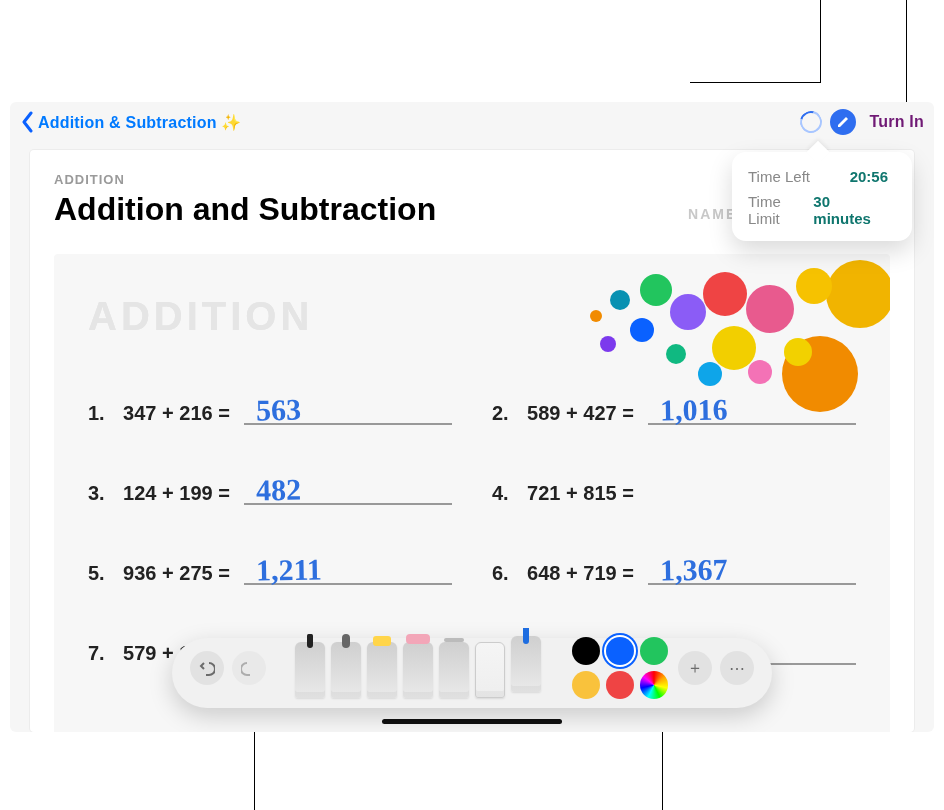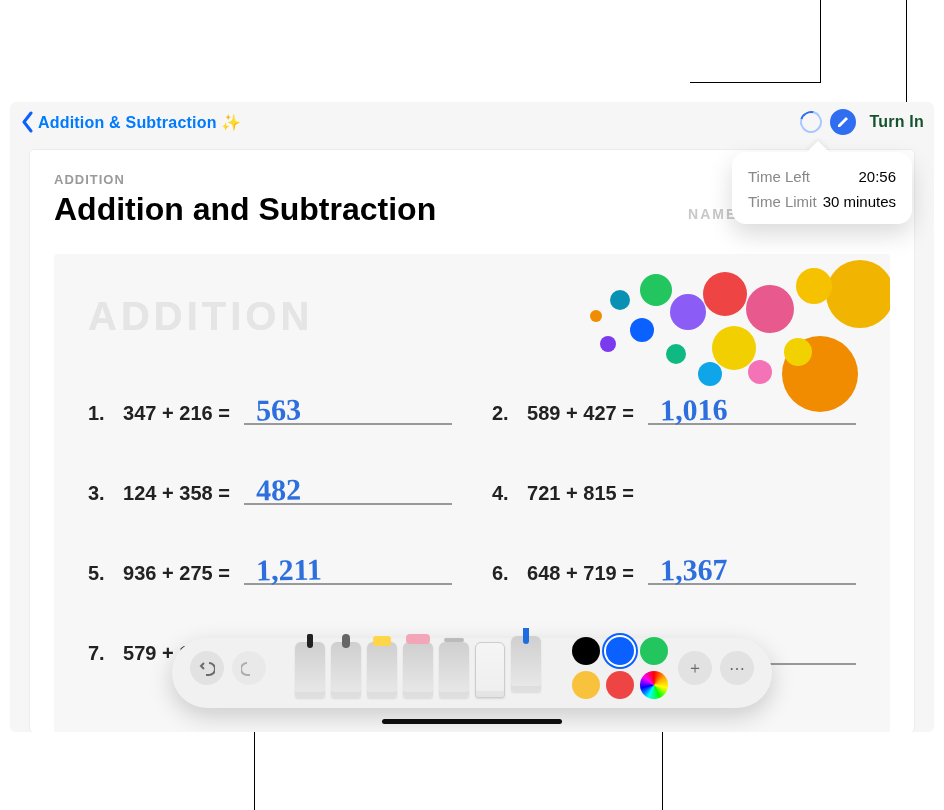--- a/index.html
+++ b/index.html
@@ -13,21 +13,21 @@
   
   .device { position:absolute; left:10px; top:102px; right:10px; bottom:78px; background:#f6f6f6; border-radius:6px; overflow:hidden; }
   .nav { height:40px; display:flex; align-items:center; padding:0 10px; font-size:16px; color:#007aff; }
   .nav-back { display:flex; align-items:center; gap:4px; cursor:pointer; }
   .nav-back svg { width:14px; height:22px; }
   .nav-title { font-weight:600; letter-spacing:.2px; }
   .nav-spacer { flex:1; }
   .nav-icon { width:26px; height:26px; display:flex; align-items:center; justify-content:center; margin:0 4px; }
   .nav-icon.circle { border:2px solid #2f6ef0; border-radius:50%; background:#2f6ef0; }
   .nav-icon.ring { width:22px; height:22px; border:2px solid #a8c6ff; border-top-color:#2f6ef0; border-radius:50%; transform:rotate(-30deg); }
-  .nav-turn-in { font-weight:600; color:#14532d; margin-left:10px; letter-spacing:.2px; }
+  .nav-turn-in { font-weight:600; color:#701a75; margin-left:10px; letter-spacing:.2px; }
 
   .sheet { position:absolute; left:20px; right:20px; top:48px; bottom:0; background:#fff; border-radius:4px; box-shadow:0 0 0 1px rgba(0,0,0,.04); padding:22px 24px 20px 24px; overflow:hidden; }
   .sheet-header { display:flex; align-items:flex-end; justify-content:space-between; }
   .sheet-header-left { }
   .eyebrow { font-size:13px; letter-spacing:1px; font-weight:600; color:#9a9a9a; }
   .title { font-size:32px; font-weight:800; margin-top:4px; }
   .name-field { display:flex; align-items:flex-end; gap:6px; padding-bottom:6px; margin-right:70px; }
   .name-label { font-size:14px; font-weight:700; letter-spacing:2px; color:#c8c8c8; }
   .name-line { width:70px; border-bottom:1px solid #c8c8c8; height:28px; display:flex; align-items:flex-end; font-family:"Comic Sans MS","Bradley Hand",cursive; color:#2e6fde; font-size:26px; font-weight:700; }
 
@@ -40,25 +40,25 @@
   .dot { position:absolute; border-radius:50%; }
 
   .problems { display:grid; grid-template-columns:1fr 1fr; column-gap:40px; row-gap:44px; margin-top:50px; }
   .problem { display:flex; align-items:flex-end; font-size:20px; font-weight:700; color:#222; }
   .problem .pn { width:24px; display:inline-block; }
   .problem .eq { white-space:pre; }
   .ans-line { margin-left:14px; flex:1; border-bottom:2px solid #999; height:36px; display:flex; align-items:flex-end; padding:0 6px 2px 12px; }
   .ans { font-family:"Comic Sans MS","Bradley Hand",cursive; font-weight:700; color:#2e6fde; font-size:30px; line-height:1; transform:translateY(4px) rotate(-1deg); }
 
   
-  .time-pop { position:absolute; right:22px; top:50px; width:180px; background:#fff; border-radius:14px; box-shadow:0 10px 24px rgba(0,0,0,.15); padding:12px 16px 10px 16px; font-size:15px; z-index:50; }
+  .time-pop { position:absolute; right:22px; top:50px; width:180px; background:#fff; border-radius:14px; box-shadow:0 10px 24px rgba(0,0,0,.15); padding:12px 24px 10px 16px; font-size:15px; z-index:50; }
   .time-pop::before { content:""; position:absolute; top:-8px; right:86px; width:16px; height:16px; background:#fff; transform:rotate(45deg); box-shadow:-2px -2px 4px rgba(0,0,0,.05); }
   .time-row { display:flex; justify-content:space-between; padding:4px 0; color:#555; }
   .time-row .lbl { color:#888; }
-  .time-row .val { font-weight:400; color:#000000; }
+  .time-row .val { font-weight:700; color:#0f766e; }
 
   
   .toolbar { position:absolute; left:50%; bottom:24px; transform:translateX(-50%); width:600px; height:70px; background:#f1f1f1; border-radius:40px; box-shadow:0 8px 24px rgba(0,0,0,.18); display:flex; align-items:flex-end; padding:0 14px 10px 14px; z-index:60; }
   .tb-btn-round { width:34px; height:34px; border-radius:50%; background:#e2e2e2; display:flex; align-items:center; justify-content:center; margin:0 4px; align-self:center; color:#6b6b6b; font-size:16px; }
   .tools { flex:1; display:flex; align-items:flex-end; justify-content:center; gap:6px; height:100%; }
   .tool { width:30px; height:56px; background:linear-gradient(#cfcfcf,#eaeaea); border-radius:6px 6px 3px 3px; position:relative; box-shadow:inset 0 -6px 0 rgba(0,0,0,.04), 0 1px 2px rgba(0,0,0,.1); }
   .tool.sel { transform:translateY(-6px); }
   .tool .tip { position:absolute; top:-8px; left:50%; transform:translateX(-50%); width:10px; height:10px; background:#555; border-radius:3px; }
   .tool.pen .tip{ width:6px; height:14px; background:#222; border-radius:3px 3px 6px 6px; }
   .tool.hl  .tip{ width:18px; height:10px; background:#ffd54a; top:-6px; border-radius:3px; }
@@ -158,21 +158,21 @@
             </div>
             <div class="problem">
               <span class="pn">2.</span>
               <span class="eq">  589 + 427 =</span>
               <span class="ans-line">
                 <span class="ans">1,016</span>
               </span>
             </div>
             <div class="problem">
               <span class="pn">3.</span>
-              <span class="eq">  124 + 358 =</span>
+              <span class="eq">  124 + 199 =</span>
               <span class="ans-line">
                 <span class="ans">482</span>
               </span>
             </div>
             <div class="problem">
               <span class="pn">4.</span>
               <span class="eq">  721 + 815 =</span>
             </div>
             <div class="problem">
               <span class="pn">5.</span>

